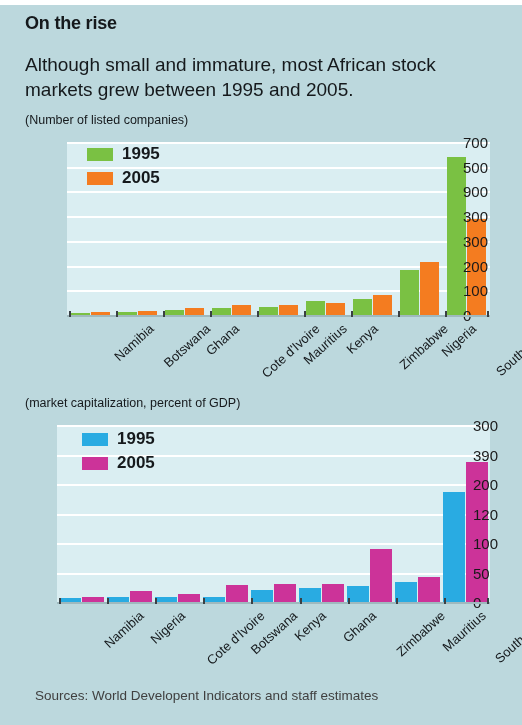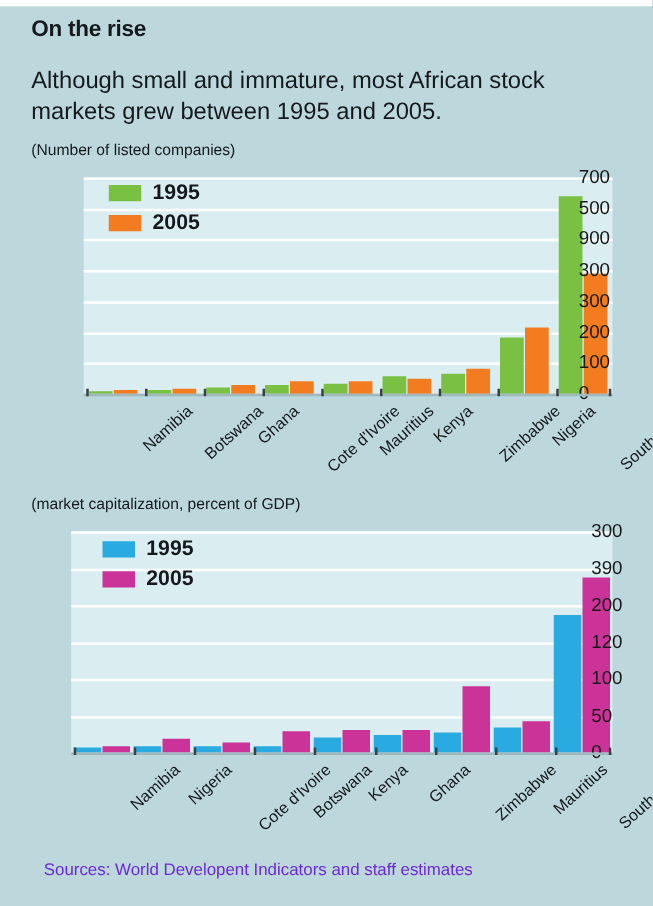--- a/index.html
+++ b/index.html
@@ -114,21 +114,21 @@
   }
   .legend-text {
     font-size: 17px;
     color: #15191c;
   }
   .sources {
     position: absolute;
     left: 35px;
     bottom: 22px;
     font-size: 13.5px;
-    color: #6d28d9;
+    color: #404040;
   }
 </style>
 </head>
 <body>
 
 <div class="page">
 
   <div class="top-rule"></div>
 
   <div class="title">On the rise</div>

